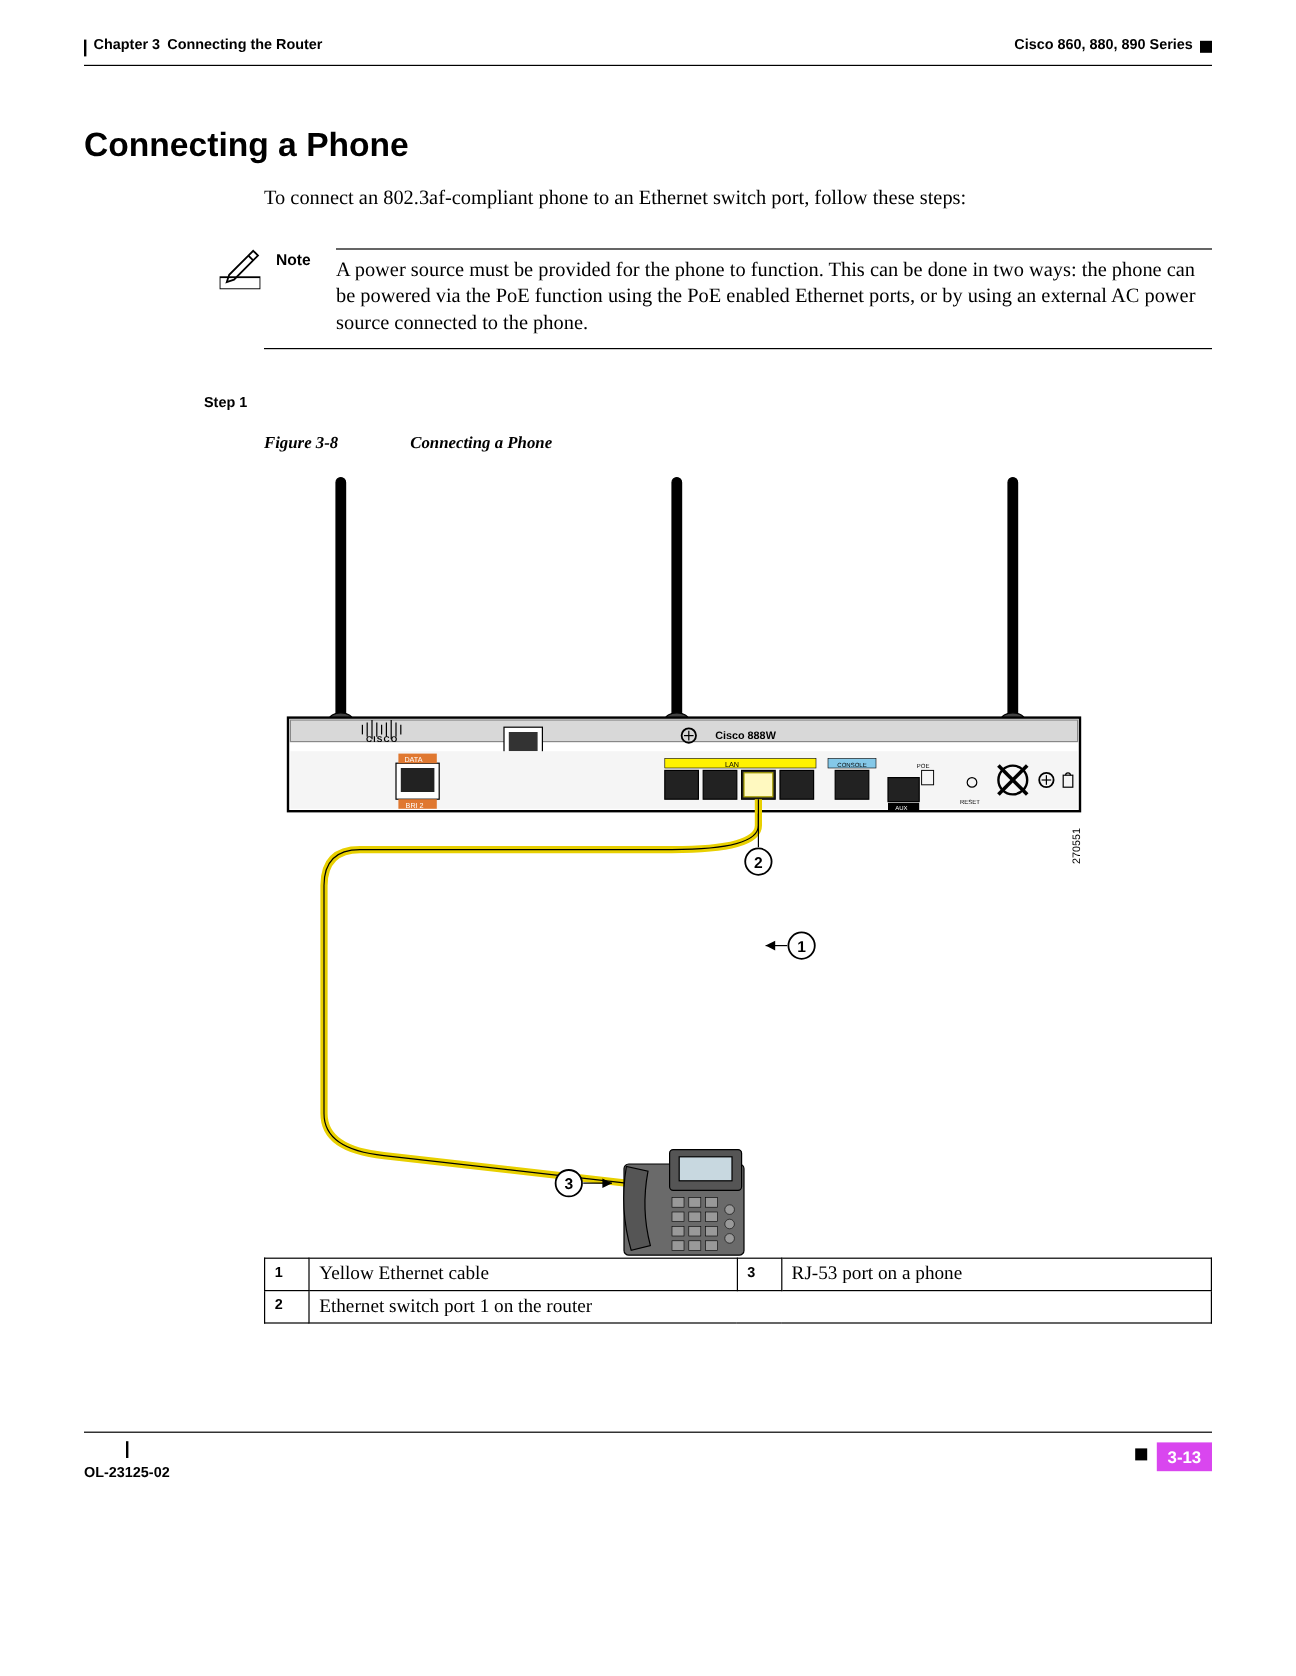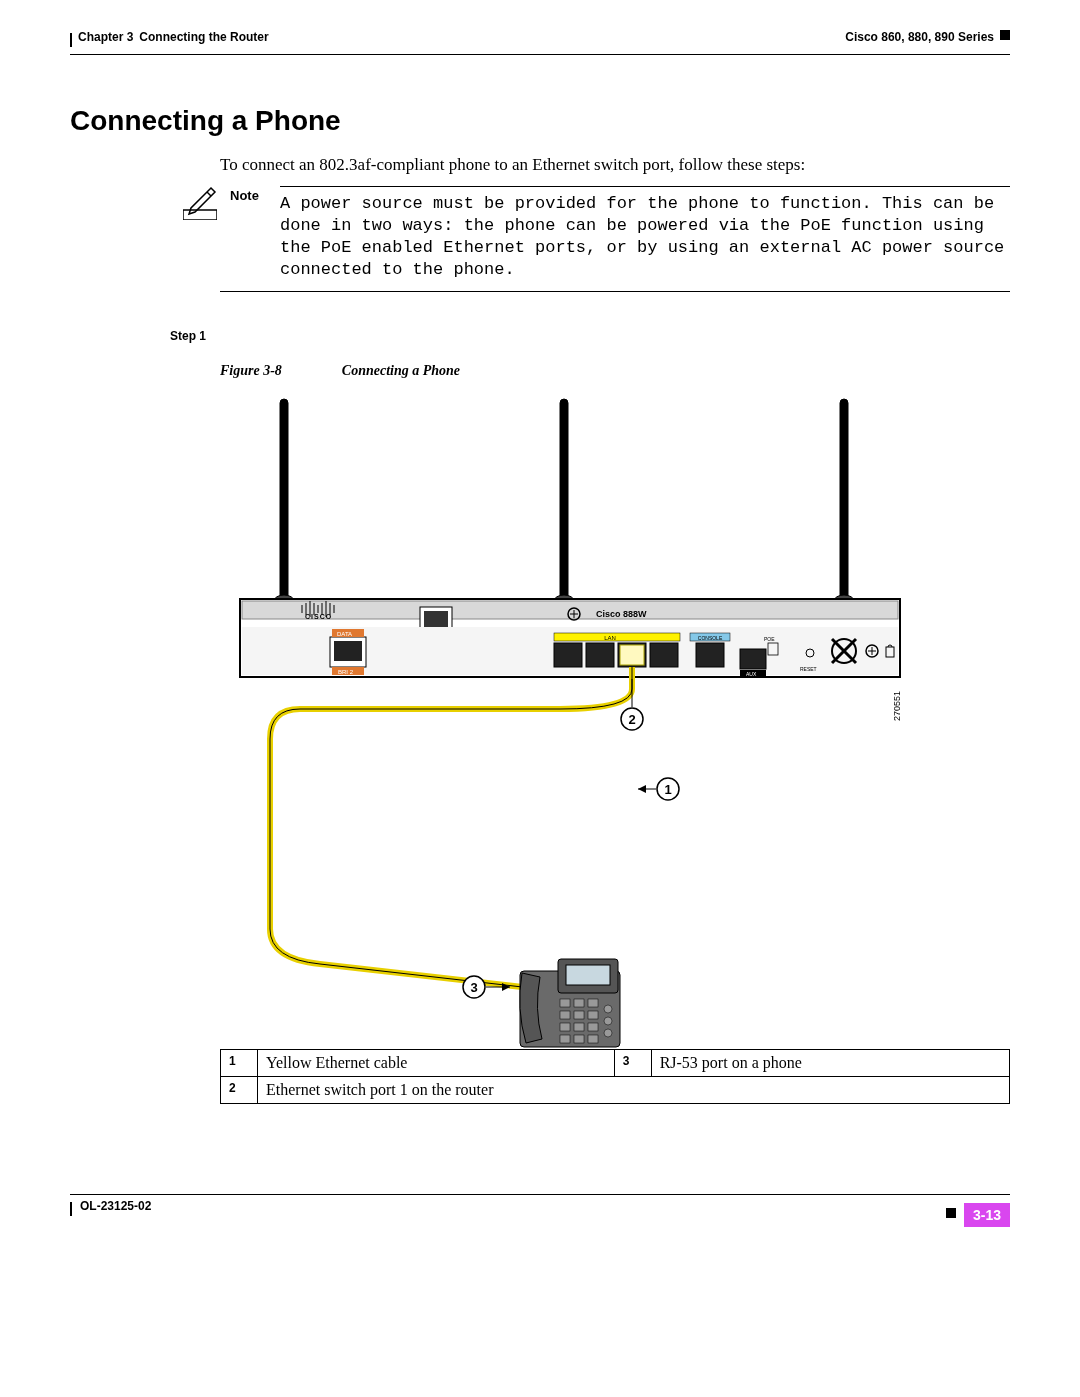--- a/index.html
+++ b/index.html
@@ -21,21 +21,21 @@
     font-weight: bold;
     margin-bottom: 10px;
   }
   .top-header .left {
     display: flex;
     align-items: center;
     gap: 6px;
   }
   .top-header .right {
     display: flex;
-    align-items: flex-start;
+    align-items: flex-end;
     gap: 6px;
   }
   .sq {
     display: inline-block;
     width: 10px;
     height: 10px;
     background: #000;
   }
   .rule-thin {
     border-top: 1px solid #000;
@@ -45,21 +45,21 @@
     font-family: Arial, Helvetica, sans-serif;
     font-size: 28px;
     font-weight: bold;
     margin: 0 0 18px 0;
   }
   .body-indent {
     margin-left: 150px;
   }
   .intro {
     font-size: 17px;
-    margin-bottom: 11px;
+    margin-bottom: 32px;
   }
   .note-block {
     display: flex;
     align-items: flex-start;
     margin-top: 10px;
   }
   .note-icon-col {
     width: 60px;
     margin-left: 100px;
     text-align: center;
@@ -67,21 +67,20 @@
   .note-label {
     font-family: Arial, Helvetica, sans-serif;
     font-size: 13px;
     font-weight: bold;
     margin-right: 10px;
     padding-top: 2px;
     width: 40px;
   }
   .note-text-col {
     flex: 1;
-    font-family: Liberation Mono, monospace;
   }
   .note-rule {
     border-top: 1px solid #000;
     margin-bottom: 6px;
   }
   .note-text {
     font-size: 17px;
     line-height: 1.3;
   }
   .note-rule-bottom {
@@ -157,20 +156,21 @@
     justify-content: space-between;
     align-items: flex-start;
   }
   .footer-left {
     font-family: Arial, Helvetica, sans-serif;
     font-size: 12px;
     font-weight: bold;
     display: flex;
     align-items: center;
     gap: 8px;
+    flex-direction: column;
   }
   .footer-right {
     text-align: right;
   }
   .guide-title {
     font-family: Arial, Helvetica, sans-serif;
     font-size: 12px;
     font-weight: bold;
   }
   .page-num-box {

